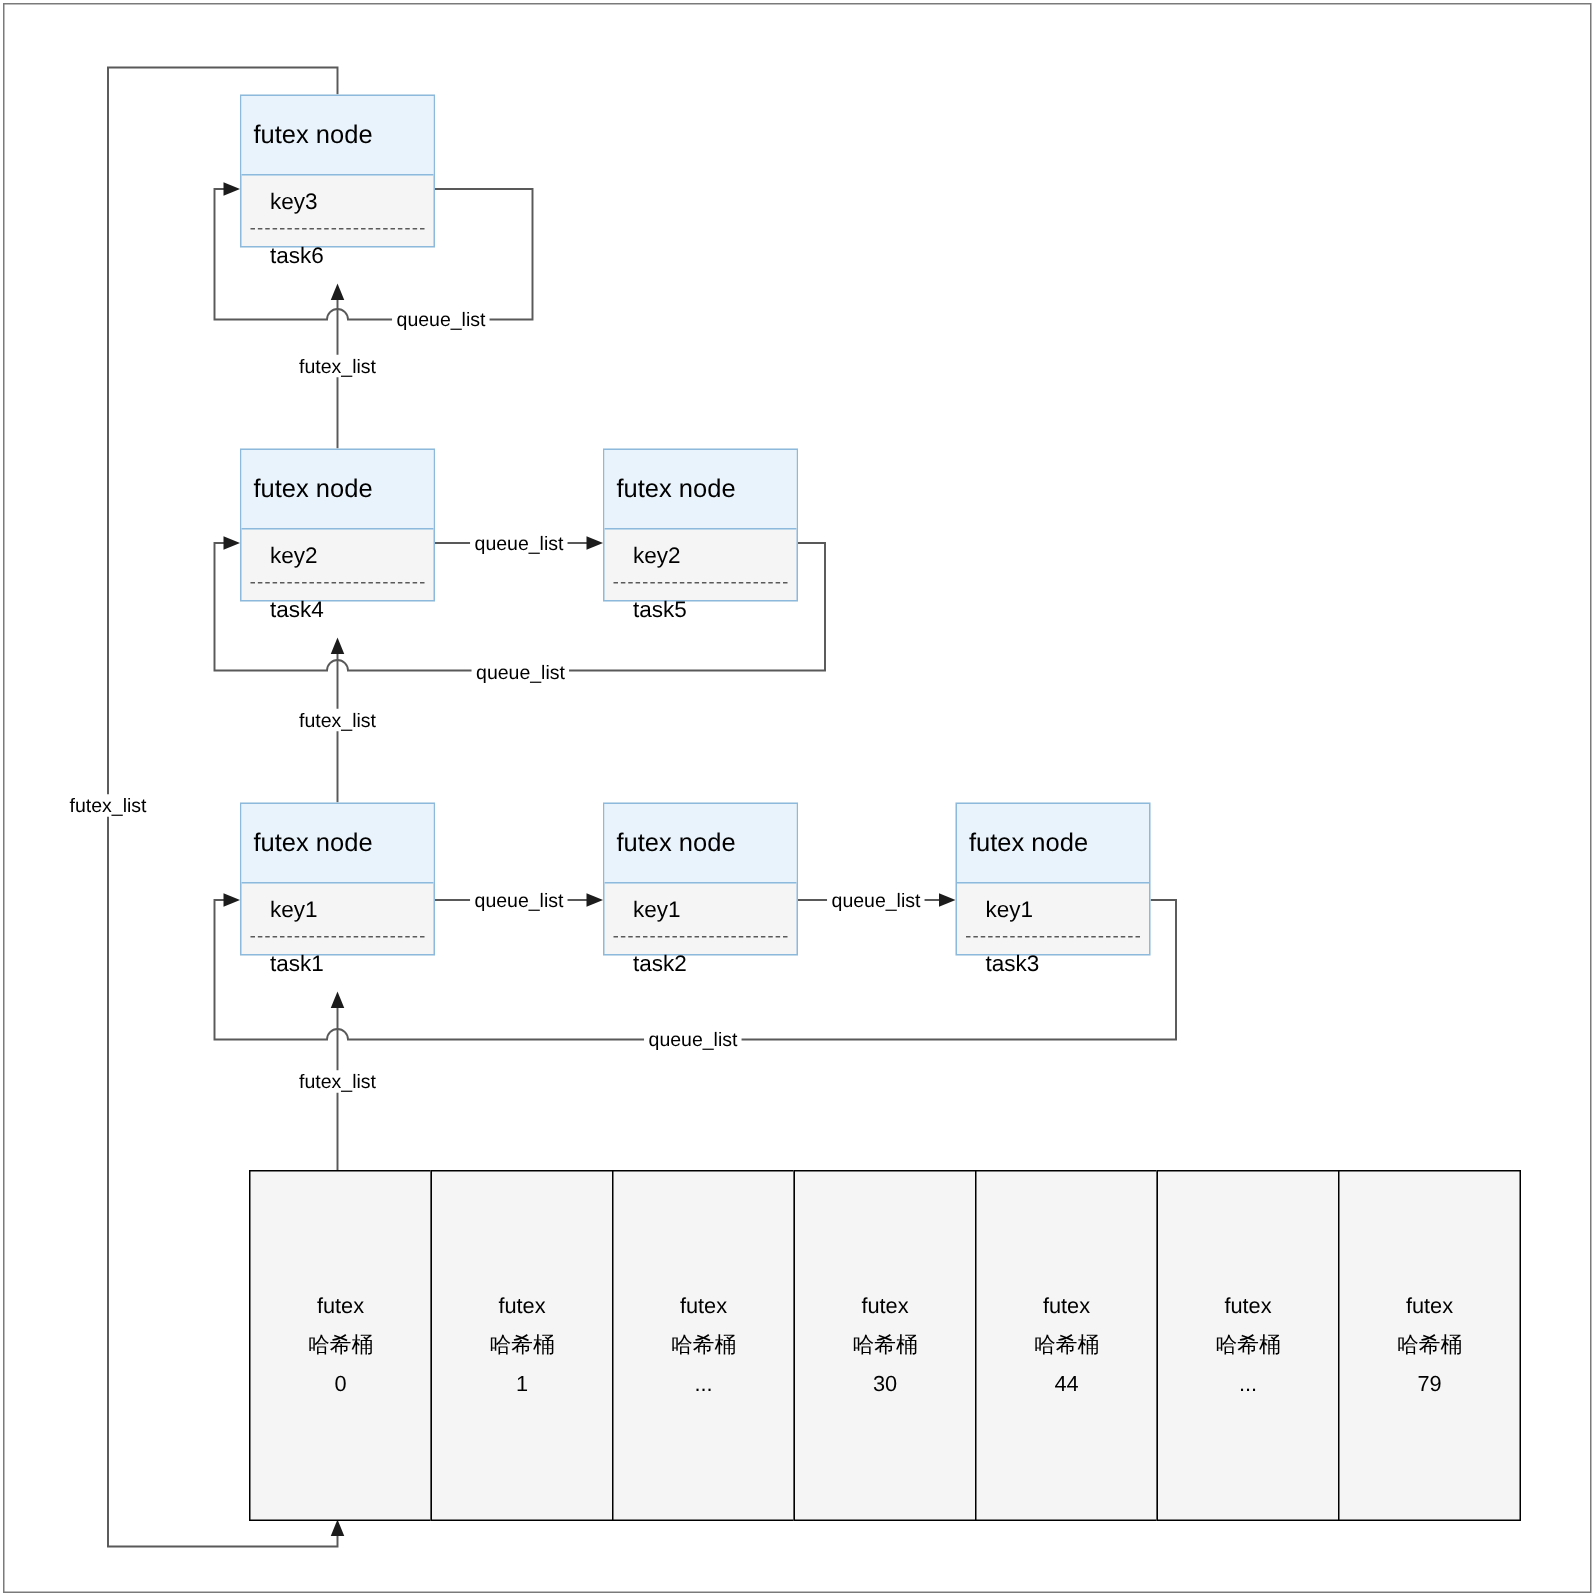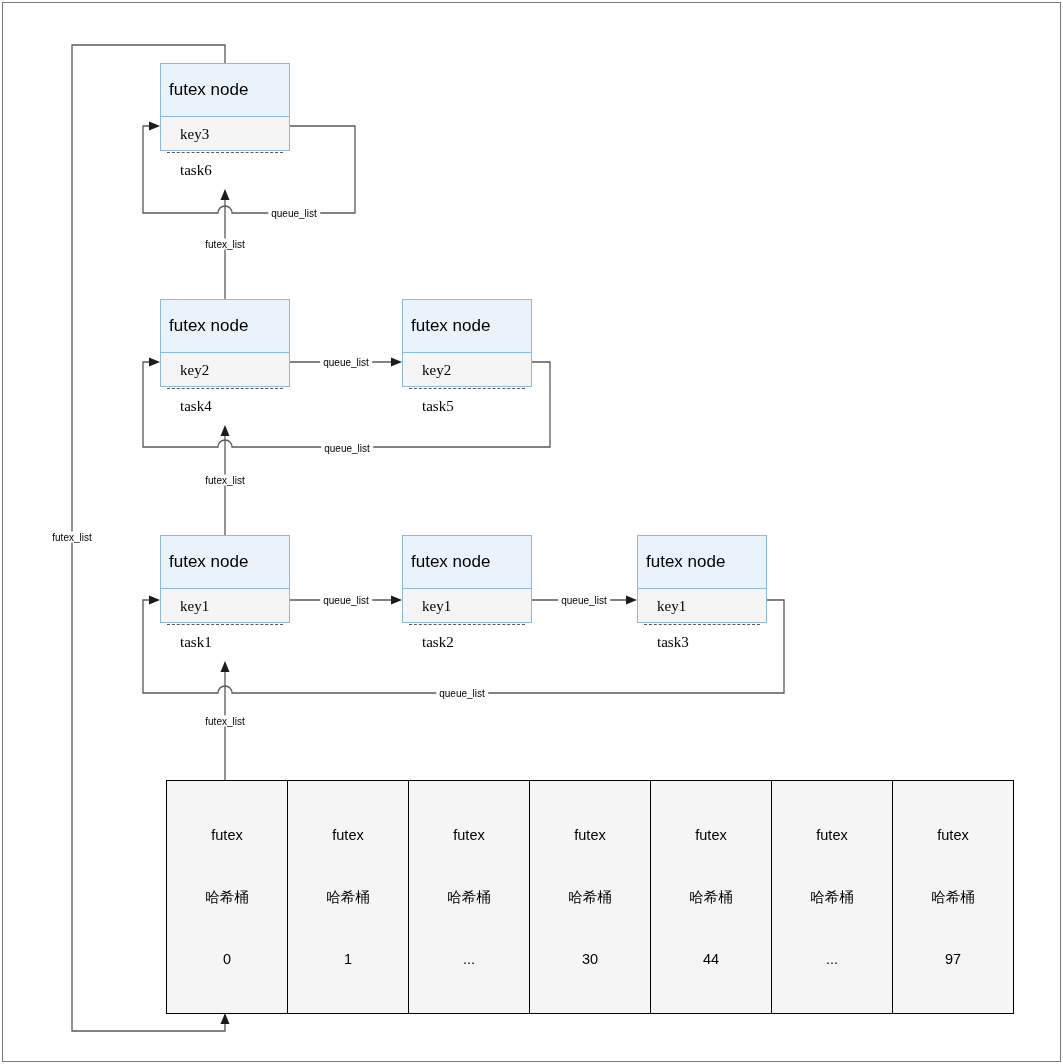--- a/index.html
+++ b/index.html
@@ -14,36 +14,36 @@
   #page-border {
     position:absolute; inset:2px;
     border:1px solid #7a7a7a;
     pointer-events:none;
   }
   svg.wires { position:absolute; left:0; top:0; }
   svg.wires path { stroke:#595959; stroke-width:1.3; fill:none; }
   svg.wires polygon { fill:#1c1c1c; stroke:none; }
 
   .node {
-    position:absolute; width:130px; height:88px;
+    position:absolute; width:130px; height:102px;
     box-sizing:border-box;
     border:1px solid #8cb9dc;
     background:#f5f5f5;
   }
   .node-header {
     height:53px; box-sizing:border-box;
     background:#e9f3fb;
     border-bottom:1px solid #8cb9dc;
     display:flex; align-items:center;
     padding-left:8px;
     font-size:17px;
   }
   .node-key, .node-task {
     height:35px; display:flex; align-items:center;
-    padding-left:19px; font-size:15px;font-family:Liberation Serif, serif;
+    padding-left:19px; font-size:15px;
   }
   .node-divider {
     border-top:1px dashed #5a5a5a;
     margin:0 6px;
     height:0;
   }
 
   .bucket-row {
     position:absolute; left:166px; top:780px;
     width:848px; height:234px;
@@ -52,30 +52,29 @@
   .bucket-cell {
     flex:1 1 0;
     box-sizing:border-box;
     border:1px solid #000;
     margin-left:-1px;
     background:#f5f5f5;
     display:flex; flex-direction:column;
     align-items:center; justify-content:center;
     font-size:14.5px; line-height:26px;
     text-align:center;
-    gap:36px;
   }
   .bucket-cell:first-child { margin-left:0; }
 
   .lbl {
     position:absolute;
     transform:translate(-50%,-50%);
     background:#ffffff;
     padding:0 3px;
-    font-size:10px;
+    font-size:13px;
     white-space:nowrap;
   }
 </style>
 </head>
 <body>
 
 <div id="canvas">
 
   <svg class="wires" width="1063" height="1064">
 
@@ -179,21 +178,21 @@
       <span>44</span>
     </div>
     <div class="bucket-cell">
       <span>futex</span>
       <span>哈希桶</span>
       <span>...</span>
     </div>
     <div class="bucket-cell">
       <span>futex</span>
       <span>哈希桶</span>
-      <span>97</span>
+      <span>79</span>
     </div>
   </div>
 
   <div class="lbl" style="left:294px;top:213px">queue_list</div>
   <div class="lbl" style="left:346px;top:362px">queue_list</div>
   <div class="lbl" style="left:347px;top:448px">queue_list</div>
   <div class="lbl" style="left:346px;top:600px">queue_list</div>
   <div class="lbl" style="left:584px;top:600px">queue_list</div>
   <div class="lbl" style="left:462px;top:693px">queue_list</div>
 

